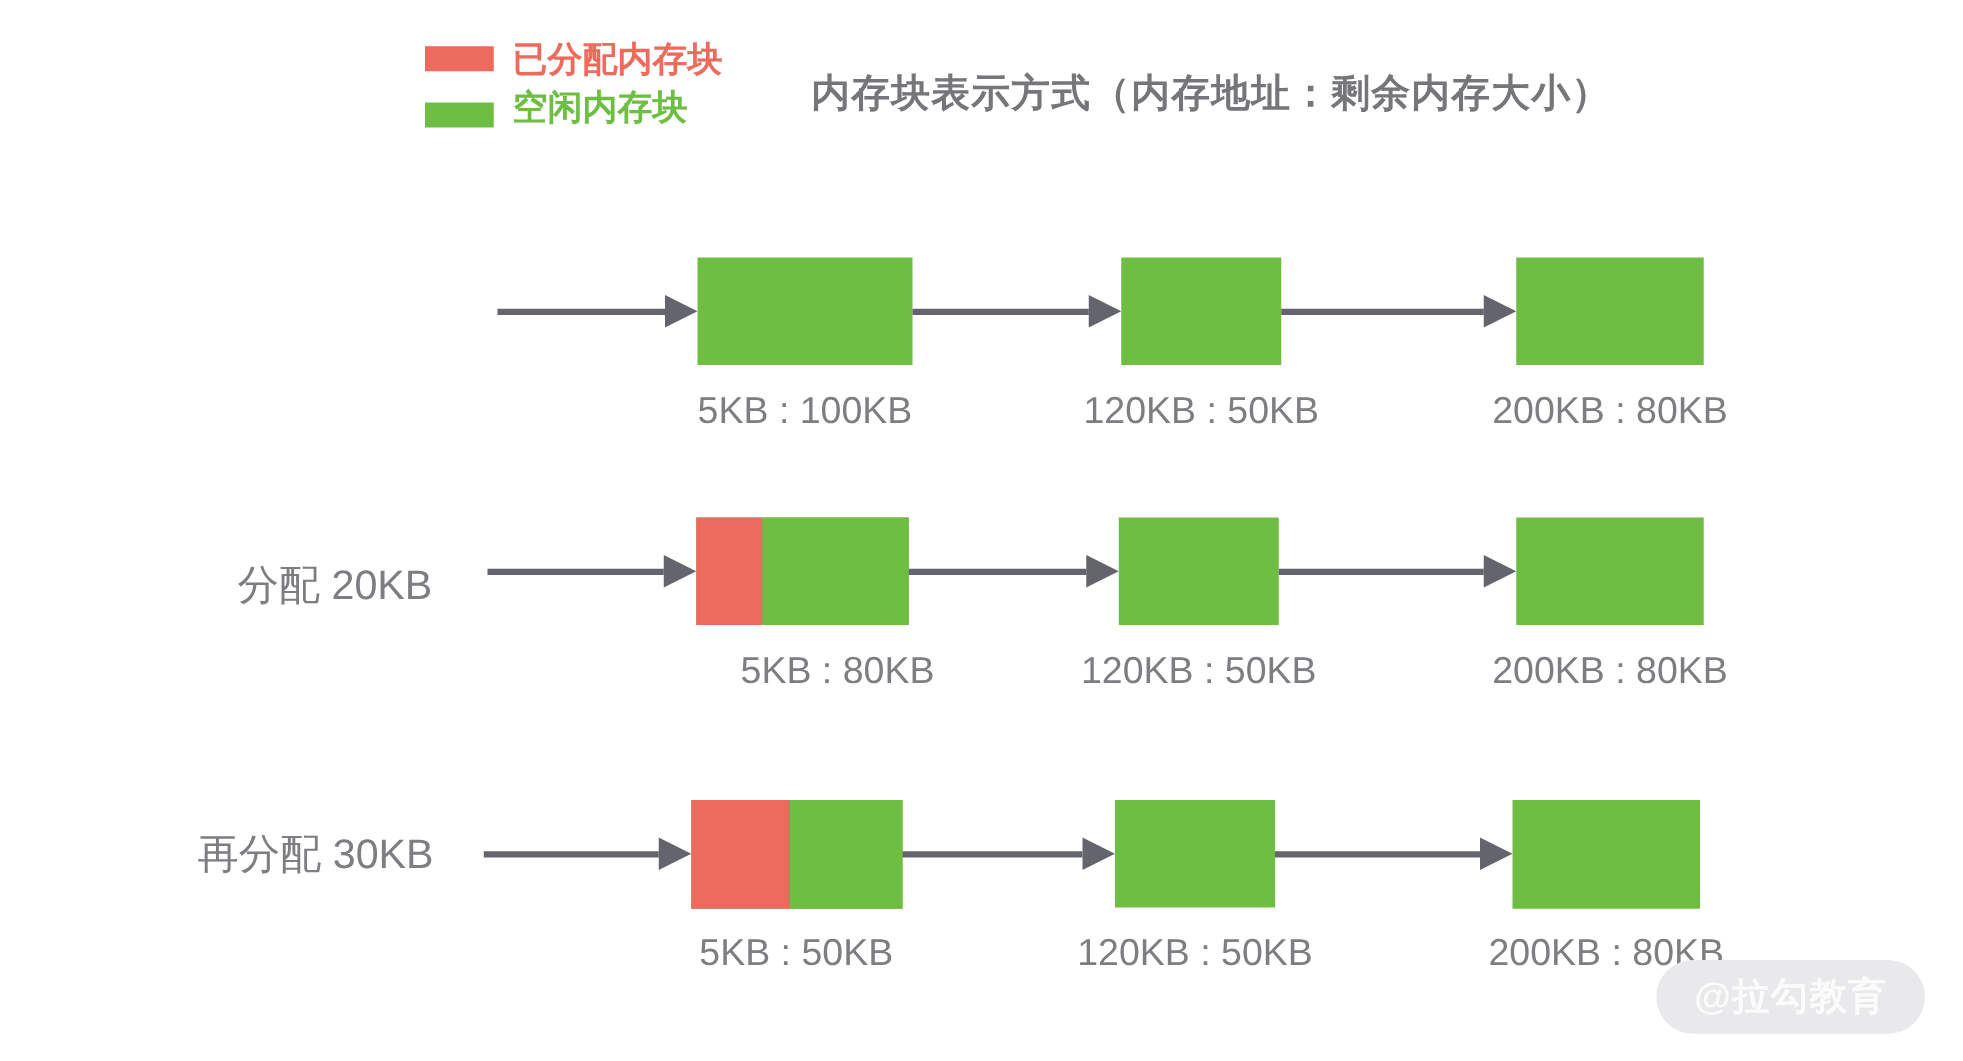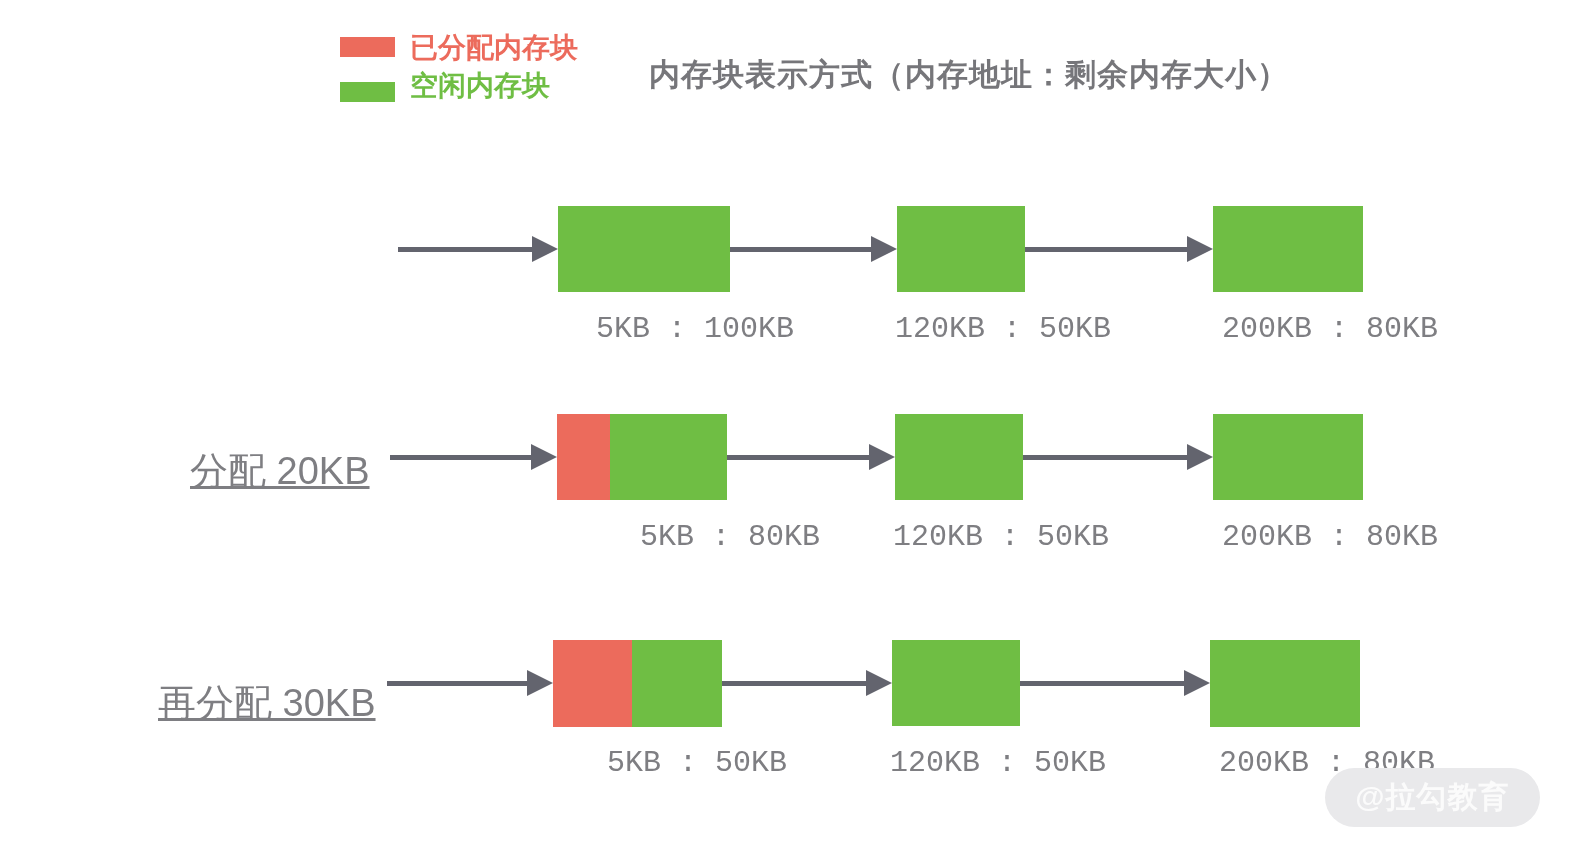--- a/index.html
+++ b/index.html
@@ -38,25 +38,25 @@
     border-top:13px solid transparent;
     border-bottom:13px solid transparent;
     border-left:26px solid var(--arrow);
   }
   
   .block{position:absolute;display:flex;background:var(--green);}
   .block .alloc{background:var(--red);height:100%;}
   .block .free{flex:1;background:var(--green);height:100%;}
   
   .block-label{
-    position:absolute;width:300px;text-align:right;
-    font-size:30px;color:var(--label);white-space:nowrap;font-family:Liberation Mono, monospace;
+    position:absolute;width:300px;text-align:center;
+    font-size:30px;color:var(--label);white-space:nowrap;
   }
   .action-label{
-    position:absolute;font-size:38px;color:var(--label);white-space:nowrap;text-decoration:underline;
+    position:absolute;font-size:33px;color:var(--label);white-space:nowrap;
   }
   
   .watermark{
     position:absolute;left:1325px;top:768px;width:215px;height:59px;
     background:#E9E9EB;border-radius:30px;
     display:flex;align-items:center;justify-content:center;
   }
   .watermark span{color:#FBFBFB;font-size:30px;font-weight:bold;letter-spacing:1px;}
 </style>
 </head>
@@ -113,21 +113,21 @@
         <span class="shaft"></span>
         <span class="head"></span>
       </div>
     <div class="block" style="left:1213px;top:414px;width:150px;height:86px;"></div>
     <div class="block-label" style="left:520px;top:520px;">5KB : 80KB</div>
     <div class="block-label" style="left:809px;top:520px;">120KB : 50KB</div>
     <div class="block-label" style="left:1138px;top:520px;">200KB : 80KB</div>
   </div>
 
   <div>
-    <div class="action-label" style="left:158px;top:678px;">再分配 30KB</div>
+    <div class="action-label" style="left:158px;top:661px;">再分配 30KB</div>
     <div class="arrow" style="left:387px;top:670px;width:166px;">
         <span class="shaft"></span>
         <span class="head"></span>
       </div>
     <div class="block" style="left:553px;top:640px;width:169px;height:87px;">
       <span class="alloc" style="width: 47%;"></span>
         <span class="free"></span>
     </div>
     <div class="arrow" style="left:722px;top:670px;width:170px;">
         <span class="shaft"></span>

